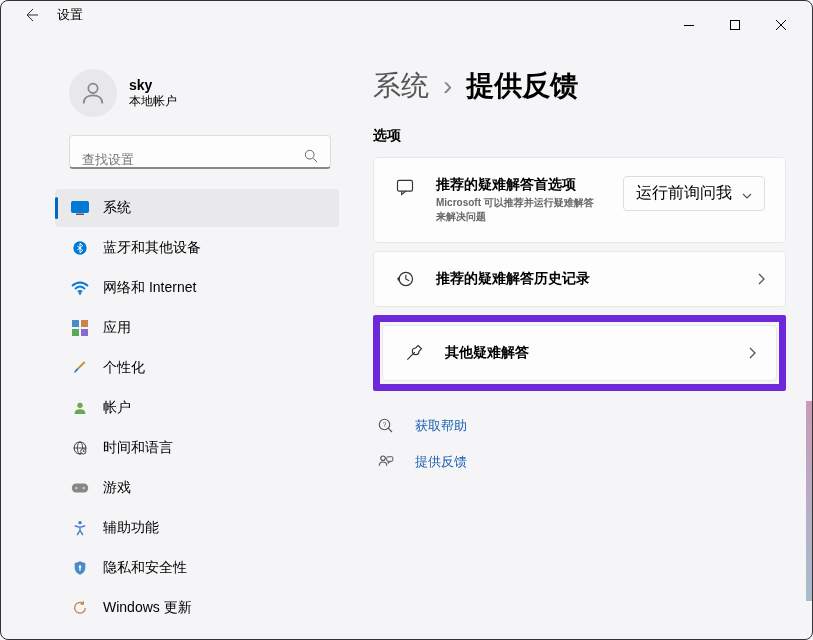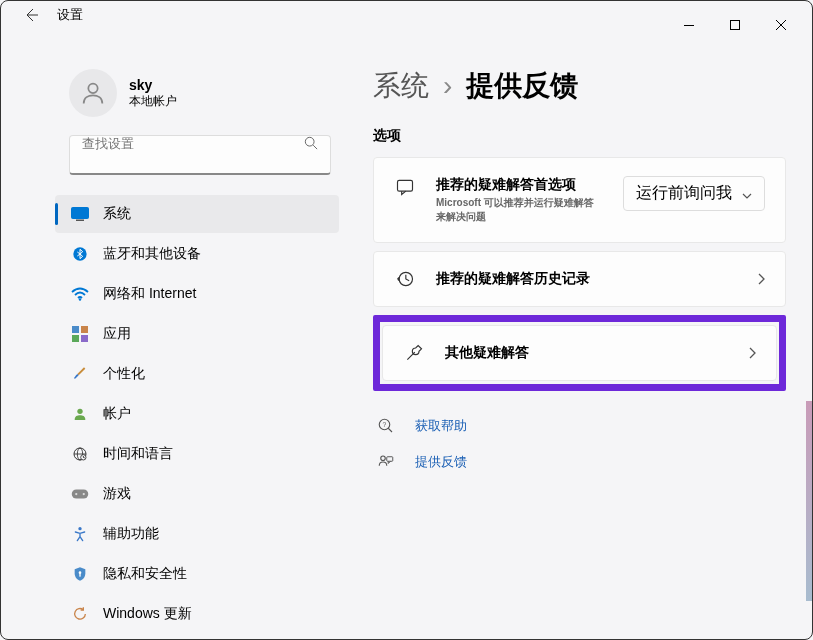--- a/index.html
+++ b/index.html
@@ -13,21 +13,21 @@
     .app-title { font-size: 13px; }
     
     .main { display: flex; height: calc(100% - 48px); margin-left: 44px; }
     .sidebar { width: 300px; padding: 12px 0 12px 10px; overflow-y: auto; }
     
     .profile { display: flex; align-items: center; gap: 12px; padding: 8px 14px 18px; }
     .avatar { width: 48px; height: 48px; border-radius: 50%; background: #e8e8ea; display: flex; align-items: center; justify-content: center; }
     .profile-name { font-size: 14px; font-weight: 600; }
     .profile-sub { font-size: 12px; color: #000000; }
     
-    .search-box { margin: 0 14px 20px; height: 40px; background: #fdfdfd; border: 1px solid #ddd; border-bottom: 2px solid #888; border-radius: 4px; display: flex; align-items: flex-start; padding: 0 12px; }
+    .search-box { margin: 0 14px 20px; height: 34px; background: #fdfdfd; border: 1px solid #ddd; border-bottom: 2px solid #888; border-radius: 4px; display: flex; align-items: flex-end; padding: 0 12px; }
     .search-box input { border: none; outline: none; flex: 1; font-size: 13px; background: transparent; }
     
     .nav-item { display: flex; align-items: center; gap: 14px; padding: 10px 16px; margin: 2px 6px 2px 0; border-radius: 4px; cursor: pointer; font-size: 14px; position: relative; }
     .nav-item.active { background: #e9e9eb; }
     .nav-item.active::before { content: ""; position: absolute; left: 0; top: 8px; bottom: 8px; width: 3px; background: #0067c0; border-radius: 2px; }
     .nav-icon { width: 18px; height: 18px; display: flex; align-items: center; justify-content: center; flex-shrink: 0; }
     
     .content { flex: 1; padding: 18px 26px 20px 28px; overflow-y: auto; }
     .breadcrumb { display: flex; align-items: center; gap: 14px; font-size: 28px; font-weight: 600; margin-bottom: 22px; }
     .breadcrumb-sep { color: #888; font-weight: 400; }

